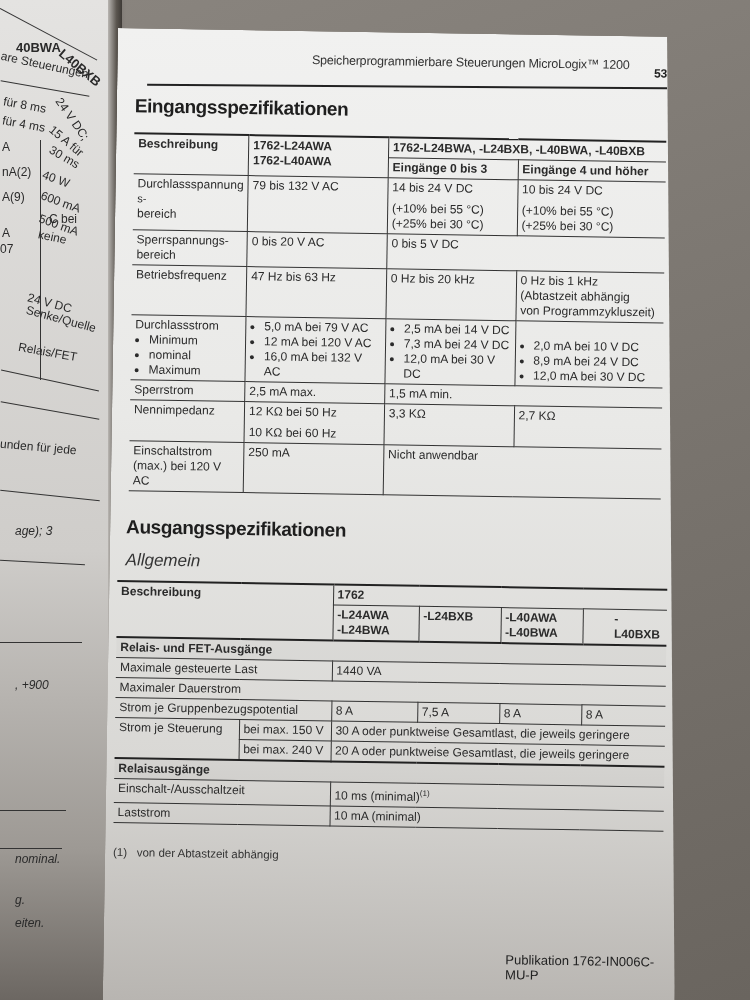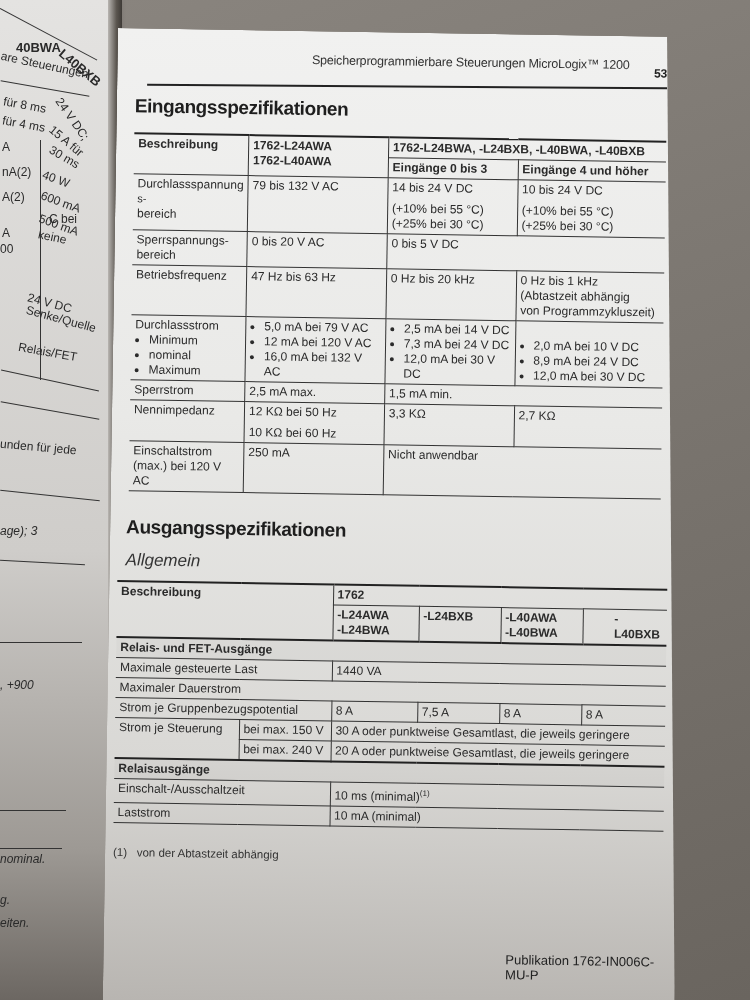--- a/index.html
+++ b/index.html
@@ -14,21 +14,21 @@
     background: linear-gradient(180deg, #e4e3e1 0%, #cfcdca 55%, #9d9994 85%, #6c6762 100%);
     transform: skewY(0deg);
     overflow:hidden;
     box-shadow: 4px 0 6px rgba(0,0,0,0.35);
   }
   .left-page .frag {
     position:absolute; font-size:12px; color:#2a2a2a; white-space:nowrap;
     font-family: "Liberation Sans", sans-serif;
   }
   .left-page .frag.b { font-weight:bold; font-size:13px; }
-  .left-page .frag.i { font-style:italic; }
+  .left-page .frag.i { font-style:italic;padding-left:15px; }
   .left-page .hline { position:absolute; height:1px; background:#333; }
   .left-page .vline { position:absolute; width:1px; background:#333; }
   .spine {
     position:absolute; left:108px; top:0; width:14px; height:1000px;
     background: linear-gradient(90deg, #b9b6b2, #5b5650 60%, #3e3a36);
   }
   
   .page {
     position:absolute; left:118px; top:28px; width:572px; height:972px;
     background: linear-gradient(180deg, #f1f1f0 0%, #e9e9e7 40%, #d9d8d5 75%, #b8b5b1 100%);
@@ -91,27 +91,27 @@
   <span class="frag" style="left:20px;top:58px;transform:rotate(12deg);">are Steuerungen</span>
   <div class="hline" style="left:20px;top:88px;width:90px;transform:rotate(10deg);"></div>
   <span class="frag" style="left:23px;top:98px;transform:rotate(10deg);">für 8 ms</span>
   <span class="frag" style="left:68px;top:112px;transform:rotate(55deg);">24 V DC;</span>
   <span class="frag" style="left:22px;top:117px;transform:rotate(10deg);">für 4 ms</span>
   <span class="frag" style="left:66px;top:134px;transform:rotate(40deg);">15 A für</span>
   <span class="frag" style="left:22px;top:140px;">A</span>
   <span class="frag" style="left:68px;top:150px;transform:rotate(30deg);">30 ms</span>
   <span class="frag" style="left:22px;top:165px;">nA(2)</span>
   <span class="frag" style="left:62px;top:172px;transform:rotate(20deg);">40 W</span>
-  <span class="frag" style="left:22px;top:190px;">A(2)</span>
+  <span class="frag" style="left:22px;top:190px;">A(9)</span>
   <span class="frag" style="left:60px;top:195px;transform:rotate(20deg);">600 mA</span>
   <span class="frag" style="left:22px;top:212px;margin-left:47px;">C bei</span>
   <span class="frag" style="left:58px;top:218px;transform:rotate(20deg);">500 mA</span>
   <span class="frag" style="left:22px;top:226px;">A</span>
   <span class="frag" style="left:58px;top:230px;transform:rotate(12deg);">keine</span>
-  <span class="frag" style="left:20px;top:242px;">00</span>
+  <span class="frag" style="left:20px;top:242px;">07</span>
   <div class="vline" style="left:60px;top:140px;height:240px;"></div>
   <span class="frag" style="left:47px;top:296px;transform:rotate(15deg);">24 V DC</span>
   <span class="frag" style="left:45px;top:312px;transform:rotate(15deg);">Senke/Quelle</span>
   <span class="frag" style="left:38px;top:345px;transform:rotate(10deg);">Relais/FET</span>
   <div class="hline" style="left:20px;top:380px;width:100px;transform:rotate(12deg);"></div>
   <div class="hline" style="left:20px;top:410px;width:100px;transform:rotate(10deg);"></div>
   <span class="frag" style="left:20px;top:440px;transform:rotate(5deg);">unden für jede</span>
   <div class="hline" style="left:20px;top:495px;width:100px;transform:rotate(6deg);"></div>
   <span class="frag i" style="left:20px;top:524px;">age); 3</span>
   <div class="hline" style="left:20px;top:562px;width:85px;transform:rotate(3deg);"></div>

